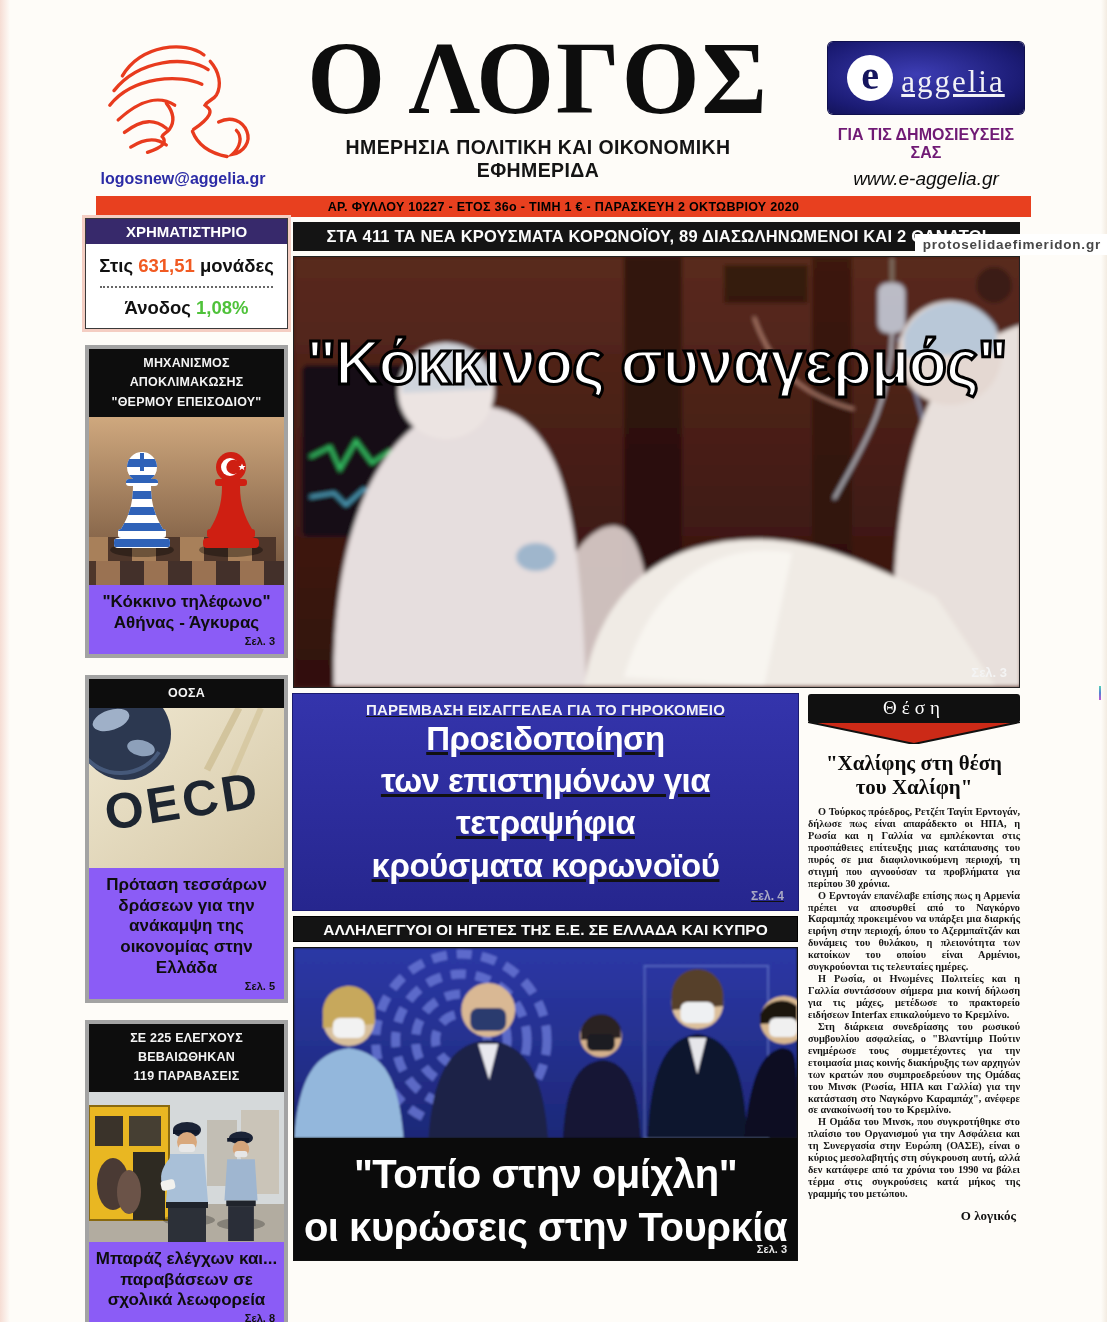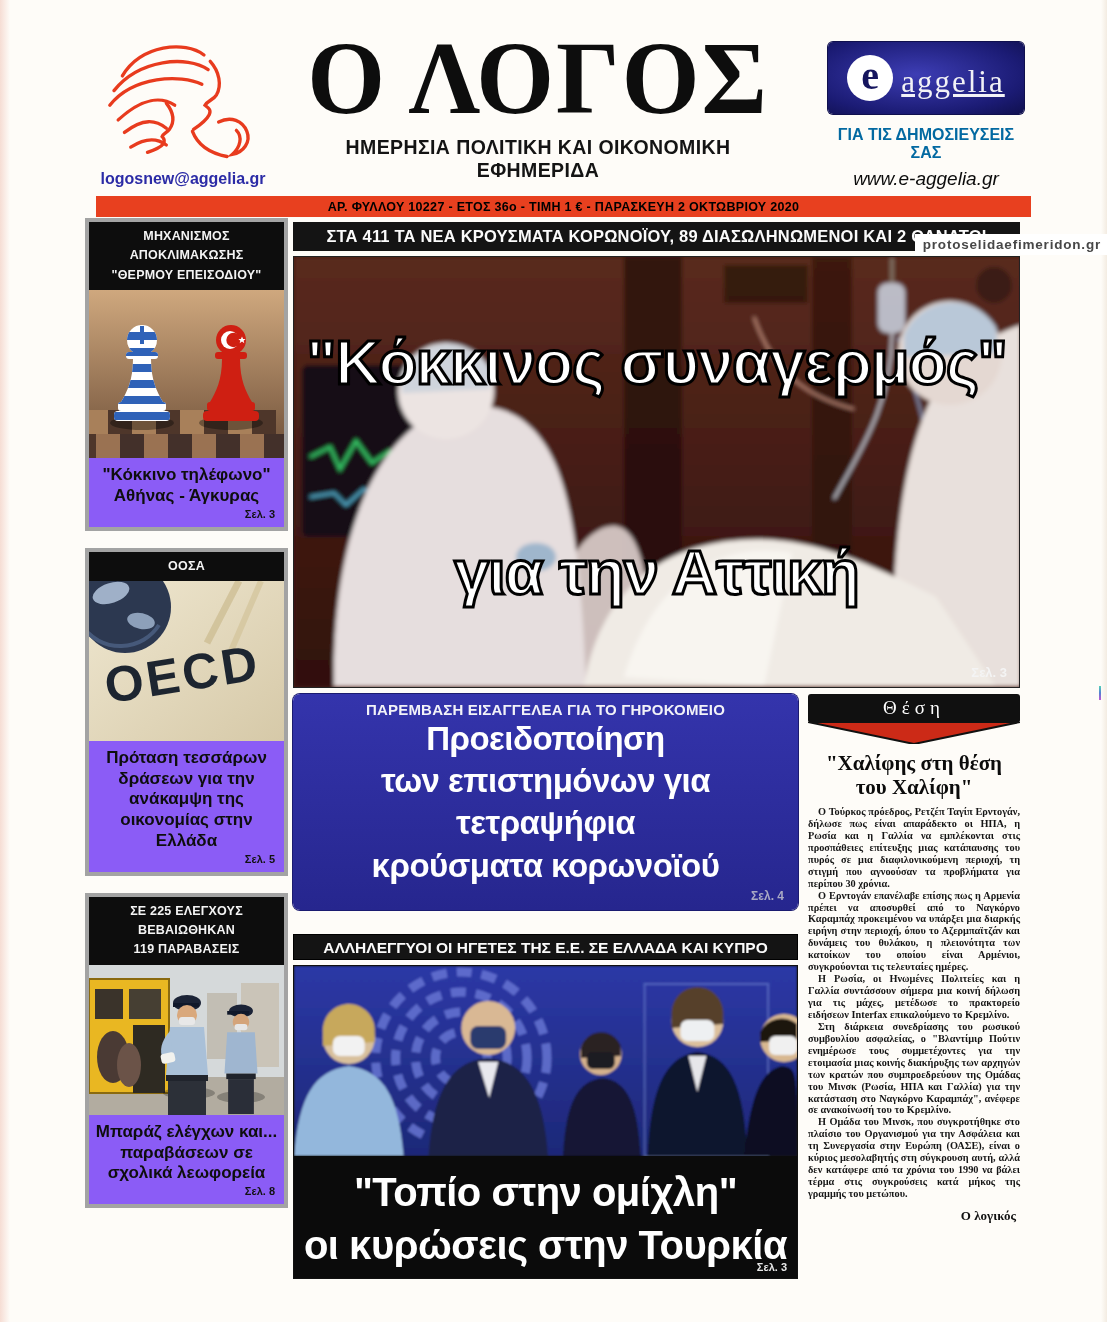--- a/index.html
+++ b/index.html
@@ -22,21 +22,21 @@
     font-weight:bold;font-size:100px;line-height:1.02;letter-spacing:2px;color:#0d0d0d;
     transform:scaleY(1.04);}
   .masthead .subtitle{margin-top:6px;font-weight:bold;font-size:19.5px;color:#141414;letter-spacing:.4px;}
   .ad{position:absolute;left:828px;top:42px;width:196px;text-align:center;}
   .ad-box{height:72px;border-radius:5px;display:flex;align-items:center;justify-content:center;gap:8px;
     background:radial-gradient(ellipse at 45% 45%,#3d3db4 0%,#1b1b74 70%,#10104e 100%);
     box-shadow:0 0 0 1px #10104e;}
   .ad-e{width:46px;height:46px;border-radius:50%;background:#fff;display:flex;align-items:center;justify-content:center;
     font-family:"Liberation Serif",serif;font-size:40px;font-weight:bold;color:#15155e;line-height:1;padding-bottom:4px;box-sizing:border-box;}
   .ad-word{font-family:"Liberation Serif",serif;font-size:31px;color:#f2f2f6;letter-spacing:2px;margin-top:8px;text-decoration:underline;}
-  .ad-tagline{margin-top:12px;font-weight:bold;font-size:16px;color:#0369a1;}
+  .ad-tagline{margin-top:12px;font-weight:bold;font-size:16px;color:#701a75;}
   .ad-url{margin-top:6px;font-weight:normal;font-style:italic;font-size:19px;color:#0c0c0c;}
 
   .issue-bar{position:absolute;left:96px;top:196px;width:935px;height:21px;background:#e8401f;
     color:#000000;font-weight:bold;font-size:12.5px;display:flex;align-items:center;justify-content:center;letter-spacing:.3px;}
   .watermark{position:absolute;right:0;top:234px;background:#ffffff;color:#474747;
     font-weight:bold;font-size:13.5px;letter-spacing:.8px;padding:3px 6px 3px 8px;z-index:9;}
 
   
   .sidebar{position:absolute;left:85px;top:218px;width:203px;}
   .stock-box{border:1px solid #3a3a3a;box-shadow:0 0 0 3px #f4cdc2;background:#fff;margin-bottom:16px;}
@@ -61,25 +61,25 @@
   .lead-photo{position:relative;margin-top:5px;height:430px;border:1px solid #222;overflow:hidden;background:#46180f;}
   .lead-photo svg{position:absolute;inset:0;}
   .outlined{position:absolute;width:100%;text-align:center;color:#fff;font-weight:800;
     font-size:63px;letter-spacing:-1px;-webkit-text-stroke:3px #000;text-shadow:0 0 2px #000;line-height:1.05;}
   .lead-line1{top:72px;}
   .lead-line2{top:282px;}
   .photo-pageref{position:absolute;right:12px;bottom:7px;color:#f4f4f4;font-weight:bold;font-size:13px;z-index:3;}
 
   .lower{display:flex;gap:10px;margin-top:6px;align-items:flex-start;}
   .center-col{width:505px;}
-  .blue-box{background:linear-gradient(#3434ac,#26268e);border-radius:7px;padding:7px 10px 4px;box-shadow:0 0 0 1px #1b1b70;}
+  .blue-box{background:linear-gradient(#3434ac,#26268e);border-radius:0;padding:7px 10px 4px;box-shadow:0 0 0 1px #1b1b70;text-decoration:underline;}
   .blue-kicker{color:#f2f2f8;font-weight:bold;font-size:15px;text-align:center;letter-spacing:.2px;}
   .blue-line{color:#ffffff;font-weight:800;font-size:33px;text-align:center;line-height:1.28;letter-spacing:-.5px;}
   .blue-pageref{text-align:right;color:#a9a9c4;font-weight:bold;font-size:12px;padding:2px 4px 3px;}
-  .banner-eu{height:26px;font-size:15.5px;line-height:26px;margin-top:24px;border:1px solid #000;box-sizing:border-box;}
+  .banner-eu{height:26px;font-size:15.5px;line-height:26px;margin-top:6px;border:1px solid #000;box-sizing:border-box;}
   .eu-photo{margin-top:5px;border:1px solid #111;background:#111;}
   .eu-photo svg{display:block;}
   .eu-band{position:relative;background:#0b0b0b;padding:10px 0 6px;}
   .eu-headline{color:#fff;font-weight:800;font-size:40px;text-align:center;line-height:1.32;letter-spacing:-.5px;}
   .eu-pageref{position:absolute;right:10px;bottom:5px;color:#e8e8e8;font-weight:bold;font-size:11px;}
 
   
   .opinion{width:212px;font-family:"Liberation Serif","DejaVu Serif",serif;}
   .opinion-header{background:#101010;color:#fdfdfd;text-align:center;font-size:19px;
     letter-spacing:5px;padding:3px 0 4px;border-radius:3px;}
@@ -126,20 +126,35 @@
     <div class="ad-tagline">ΓΙΑ ΤΙΣ ΔΗΜΟΣΙΕΥΣΕΙΣ ΣΑΣ</div>
     <div class="ad-url">www.e-aggelia.gr</div>
   </div>
 
   <div class="issue-bar">ΑΡ. ΦΥΛΛΟΥ 10227 - ΕΤΟΣ 36ο - ΤΙΜΗ 1 € - ΠΑΡΑΣΚΕΥΗ 2 ΟΚΤΩΒΡΙΟΥ 2020</div>
   <div class="watermark">protoselidaefimeridon.gr</div>
   <div class="edge-artifact"></div>
 
   <aside class="sidebar">
 
+    <div class="stock-box">
+      <div class="stock-header">ΧΡΗΜΑΤΙΣΤΗΡΙΟ</div>
+      <div class="stock-body">
+        <div class="stock-line">
+          <span>Στις</span>
+          <span class="val-orange">631,51</span>
+          <span>μονάδες</span>
+        </div>
+        <div class="stock-divider"></div>
+        <div class="stock-line">
+          <span>Άνοδος</span>
+          <span class="val-green">1,08%</span>
+        </div>
+      </div>
+    </div>
 
     <div class="side-box">
       <div class="side-box-header">ΜΗΧΑΝΙΣΜΟΣ ΑΠΟΚΛΙΜΑΚΩΣΗΣ
 "ΘΕΡΜΟΥ ΕΠΕΙΣΟΔΙΟΥ"</div>
       <svg class="side-img" viewBox="0 0 195 168" width="100%" height="168" preserveAspectRatio="none">
         <defs>
           <linearGradient id="chbg" x1="0" y1="0" x2="0" y2="1">
             <stop offset="0" stop-color="#cfa87e"></stop>
               <stop offset="1" stop-color="#6e4f38"></stop>
           </linearGradient>
@@ -301,21 +316,20 @@
           <path d="M108,120 A48 48 0 0 1 196,112 L196,132 L108,136 Z" fill="#cfd4dc"></path>
           <ellipse cx="242" cy="300" rx="20" ry="14" fill="#9fb6cc"></ellipse>
           <path d="M600,430 C595,300 608,180 650,120 C678,82 727,68 727,68 L727,430 Z" fill="#e8e0dc"></path>
           <circle cx="656" cy="96" r="52" fill="#e4d8d2"></circle>
           <path d="M610,78 A52 52 0 0 1 702,70 L704,96 L610,100 Z" fill="#b9c8d8"></path>
           <path d="M290,430 C300,360 342,300 422,286 C502,272 562,300 642,340 L702,430 Z" fill="#f0ebe5"></path>
           <path d="M330,420 C356,330 420,282 498,296 L470,430 Z" fill="#f8f5f0"></path>
         </g>
       </svg>
       <div class="outlined lead-line1">"Κόκκινος συναγερμός"</div>
-      <div class="outlined lead-line2">για την Αττική</div>
       <div class="photo-pageref">Σελ. 3</div>
     </div>
 
     <div class="lower">
       <div class="center-col">
 
         <div class="blue-box">
           <div class="blue-kicker">ΠΑΡΕΜΒΑΣΗ ΕΙΣΑΓΓΕΛΕΑ ΓΙΑ ΤΟ ΓΗΡΟΚΟΜΕΙΟ</div>
           <div class="blue-line">Προειδοποίηση</div>
           <div class="blue-line">των επιστημόνων για τετραψήφια</div>

